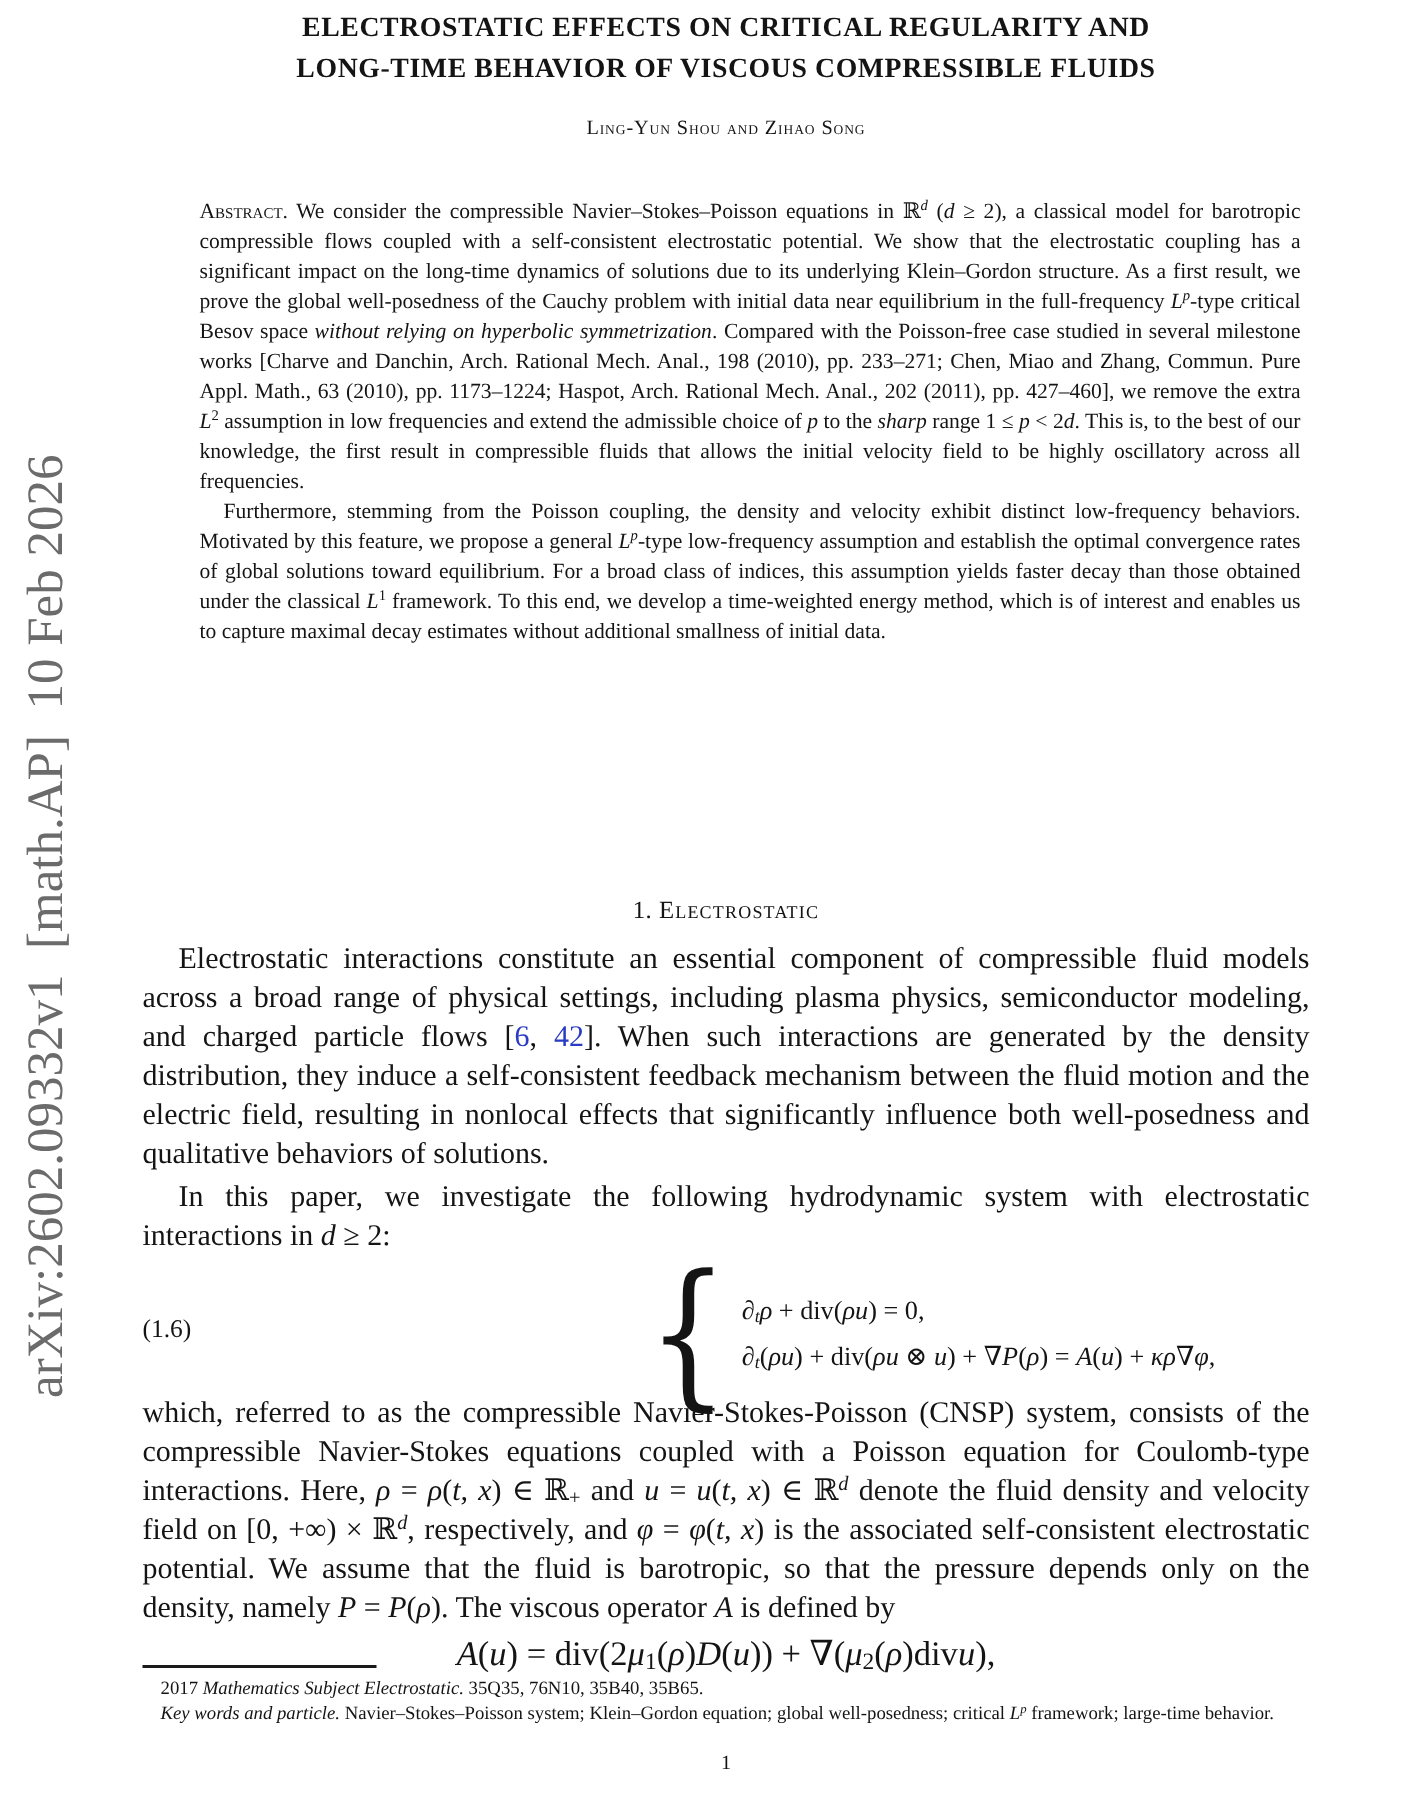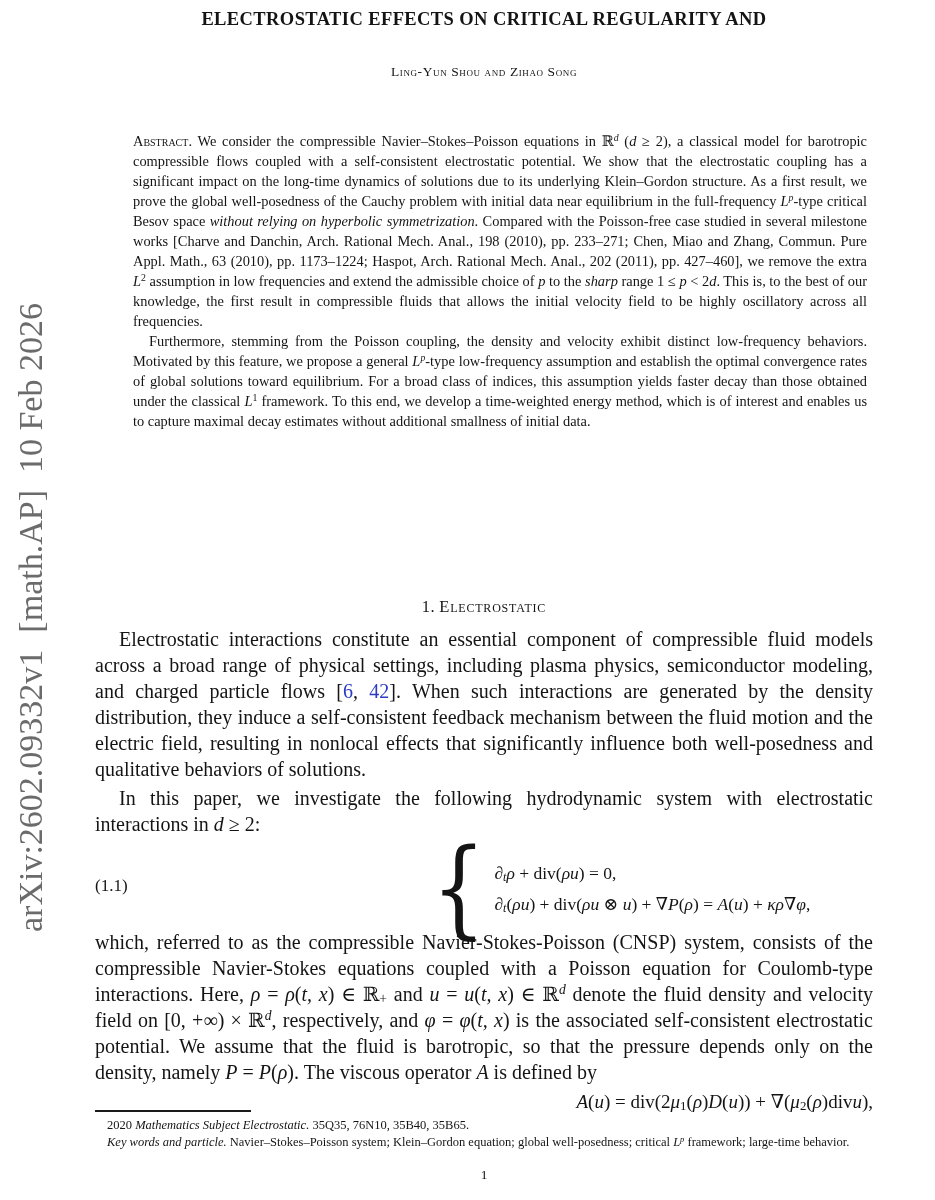--- a/index.html
+++ b/index.html
@@ -2,21 +2,21 @@
 <html style="--link: #2a3cc4; --sidebar_text: #6b6b6b;"><head>
 <meta charset="utf-8">
 <style>
   html,body{margin:0;padding:0;background:#ffffff;}
   .page{position:relative;width:935px;height:1200px;background:#fff;overflow:hidden;
         font-family:"Liberation Serif","DejaVu Serif",serif;color:#141414;}
   .content{position:absolute;left:95px;width:778px;top:0;height:1200px;text-decoration:underline;}
   .abs{position:absolute;left:0;right:0;}
 
   .title{top:6px;text-align:center;font-weight:bold;font-size:18.5px;line-height:27px;letter-spacing:0.4px;}
-  .authors{top:64px;text-align:center;font-variant:small-caps;font-size:13.5px;letter-spacing:0.6px;}
+  .authors{top:77px;text-align:center;font-variant:small-caps;font-size:13.5px;letter-spacing:0.6px;}
 
   .abstract{top:131px;left:38px;right:6px;font-size:14.4px;line-height:20px;text-align:justify;}
   .abstract p{margin:0;}
   .abstract p + p{text-indent:16px;}
 
   .heading{top:597px;text-align:center;font-size:16.5px;letter-spacing:0.3px;}
   .heading .r-sc{letter-spacing:0.8px;}
 
   .bodytext{font-size:20px;line-height:26px;text-align:justify;}
   .p1{top:626px;}
@@ -25,21 +25,21 @@
 
   .eqblock{top:840px;height:102px;}
   .eqtag{position:absolute;left:0;top:36px;font-size:17px;}
   .cases{margin-left:330px;display:flex;align-items:center;}
   .brace{font-family:"DejaVu Serif",serif;font-size:106px;line-height:0.92;font-weight:400;
          transform:scaleX(0.8);transform-origin:center;}
   .eqlines{margin-left:2px;font-size:17.5px;}
   .eqline{line-height:31px;white-space:nowrap;}
 
   .p3wrap{top:929px;}
-  .dispeq{text-align:right;font-size:19px;margin-top:5px;}
+  .dispeq{text-align:center;font-size:23px;margin-top:5px;}
 
   .footnote{top:1110px;font-size:12.5px;line-height:17px;}
   .fnrule{width:156px;border-top:2px solid #1a1a1a;margin-bottom:5px;}
   .footnote p{margin:0;text-indent:12px;}
 
   .pagenum{top:1167px;text-align:center;font-size:13.5px;}
 
   .watermark{position:absolute;left:12px;top:932px;transform:rotate(-90deg);transform-origin:0 0;
              white-space:pre;font-size:34px;color:var(--sidebar_text,#6b6b6b);
              font-family:"Liberation Serif","DejaVu Serif",serif;}
@@ -56,53 +56,54 @@
 <body>
 
 <div class="page">
 
   <div class="watermark">arXiv:2602.09332v1  [math.AP]  10 Feb 2026</div>
 
   <div class="content">
 
     <div class="abs title">
       <div>ELECTROSTATIC EFFECTS ON CRITICAL REGULARITY AND</div>
+      <div>LONG-TIME BEHAVIOR OF VISCOUS COMPRESSIBLE FLUIDS</div>
     </div>
 
     <div class="abs authors">Ling-Yun Shou and Zihao Song</div>
 
     <div class="abs abstract">
       <p><span class="r-sc">Abstract.</span><span> We consider the compressible Navier–Stokes–Poisson equations in </span><span>ℝ</span><span class="r-sup r-i">d</span><span> (</span><span class="r-i">d</span><span> ≥ 2), a classical model for barotropic compressible flows coupled with a self-consistent electrostatic potential. We show that the electrostatic coupling has a significant impact on the long-time dynamics of solutions due to its underlying Klein–Gordon structure. As a first result, we prove the global well-posedness of the Cauchy problem with initial data near equilibrium in the full-frequency </span><span class="r-i">L</span><span class="r-sup r-i">p</span><span>-type critical Besov space </span><span class="r-i">without relying on hyperbolic symmetrization</span><span>. Compared with the Poisson-free case studied in several milestone works [Charve and Danchin, Arch. Rational Mech. Anal., 198 (2010), pp. 233–271; Chen, Miao and Zhang, Commun. Pure Appl. Math., 63 (2010), pp. 1173–1224; Haspot, Arch. Rational Mech. Anal., 202 (2011), pp. 427–460], we remove the extra </span><span class="r-i">L</span><span class="r-sup">2</span><span> assumption in low frequencies and extend the admissible choice of </span><span class="r-i">p</span><span> to the </span><span class="r-i">sharp</span><span> range 1 ≤ </span><span class="r-i">p</span><span> &lt; 2</span><span class="r-i">d</span><span>. This is, to the best of our knowledge, the first result in compressible fluids that allows the initial velocity field to be highly oscillatory across all frequencies.</span></p>
       <p><span>Furthermore, stemming from the Poisson coupling, the density and velocity exhibit distinct low-frequency behaviors. Motivated by this feature, we propose a general </span><span class="r-i">L</span><span class="r-sup r-i">p</span><span>-type low-frequency assumption and establish the optimal convergence rates of global solutions toward equilibrium. For a broad class of indices, this assumption yields faster decay than those obtained under the classical </span><span class="r-i">L</span><span class="r-sup">1</span><span> framework. To this end, we develop a time-weighted energy method, which is of interest and enables us to capture maximal decay estimates without additional smallness of initial data.</span></p>
     </div>
 
     <div class="abs heading"><span>1. </span><span class="r-sc">Electrostatic</span></div>
 
     <div class="abs bodytext indent p1"><span>Electrostatic interactions constitute an essential component of compressible fluid models across a broad range of physical settings, including plasma physics, semiconductor modeling, and charged particle flows [</span><span class="r-link">6</span><span>, </span><span class="r-link">42</span><span>]. When such interactions are generated by the density distribution, they induce a self-consistent feedback mechanism between the fluid motion and the electric field, resulting in nonlocal effects that significantly influence both well-posedness and qualitative behaviors of solutions.</span></div>
 
     <div class="abs bodytext indent p2"><span>In this paper, we investigate the following hydrodynamic system with electrostatic interactions in </span><span class="r-i">d</span><span> ≥ 2:</span></div>
 
     <div class="abs eqblock">
-      <span class="eqtag">(1.1)</span>
+      <span class="eqtag">(1.6)</span>
       <div class="cases">
         <span class="brace">{</span>
         <div class="eqlines">
           <div class="eqline"><span class="r-i">∂</span><span class="r-sub r-i">t</span><span class="r-i">ρ</span><span> + div(</span><span class="r-i">ρu</span><span>) = 0,</span></div>
           <div class="eqline"><span class="r-i">∂</span><span class="r-sub r-i">t</span><span>(</span><span class="r-i">ρu</span><span>) + div(</span><span class="r-i">ρu</span><span> ⊗ </span><span class="r-i">u</span><span>) + ∇</span><span class="r-i">P</span><span>(</span><span class="r-i">ρ</span><span>) = </span><span class="r-cal">A</span><span>(</span><span class="r-i">u</span><span>) + </span><span class="r-i">κρ</span><span>∇</span><span class="r-i">φ</span><span>,</span></div>
         </div>
       </div>
     </div>
 
     <div class="abs p3wrap">
       <div class="bodytext"><span>which, referred to as the compressible Navier-Stokes-Poisson (CNSP) system, consists of the compressible Navier-Stokes equations coupled with a Poisson equation for Coulomb-type interactions. Here, </span><span class="r-i">ρ</span><span> = </span><span class="r-i">ρ</span><span>(</span><span class="r-i">t, x</span><span>) ∈ ℝ</span><span class="r-sub">+</span><span> and </span><span class="r-i">u</span><span> = </span><span class="r-i">u</span><span>(</span><span class="r-i">t, x</span><span>) ∈ ℝ</span><span class="r-sup r-i">d</span><span> denote the fluid density and velocity field on [0, +∞) × ℝ</span><span class="r-sup r-i">d</span><span>, respectively, and </span><span class="r-i">φ</span><span> = </span><span class="r-i">φ</span><span>(</span><span class="r-i">t, x</span><span>) is the associated self-consistent electrostatic potential. We assume that the fluid is barotropic, so that the pressure depends only on the density, namely </span><span class="r-i">P</span><span> = </span><span class="r-i">P</span><span>(</span><span class="r-i">ρ</span><span>). The viscous operator </span><span class="r-cal">A</span><span> is defined by</span></div>
       <div class="dispeq"><span class="r-cal">A</span><span>(</span><span class="r-i">u</span><span>) = div(2</span><span class="r-i">μ</span><span class="r-sub">1</span><span>(</span><span class="r-i">ρ</span><span>)</span><span class="r-i">D</span><span>(</span><span class="r-i">u</span><span>)) + ∇(</span><span class="r-i">μ</span><span class="r-sub">2</span><span>(</span><span class="r-i">ρ</span><span>)div</span><span class="r-i">u</span><span>),</span></div>
     </div>
 
     <div class="abs footnote">
       <div class="fnrule"></div>
-      <p><span>2020 </span><span class="r-i">Mathematics Subject Electrostatic.</span><span> 35Q35, 76N10, 35B40, 35B65.</span></p>
+      <p><span>2017 </span><span class="r-i">Mathematics Subject Electrostatic.</span><span> 35Q35, 76N10, 35B40, 35B65.</span></p>
       <p><span class="r-i">Key words and particle.</span><span> Navier–Stokes–Poisson system; Klein–Gordon equation; global well-posedness; critical </span><span class="r-i">L</span><span class="r-sup r-i">p</span><span> framework; large-time behavior.</span></p>
     </div>
 
     <div class="abs pagenum">1</div>
 
   </div>
 </div>
 
 </body></html>

